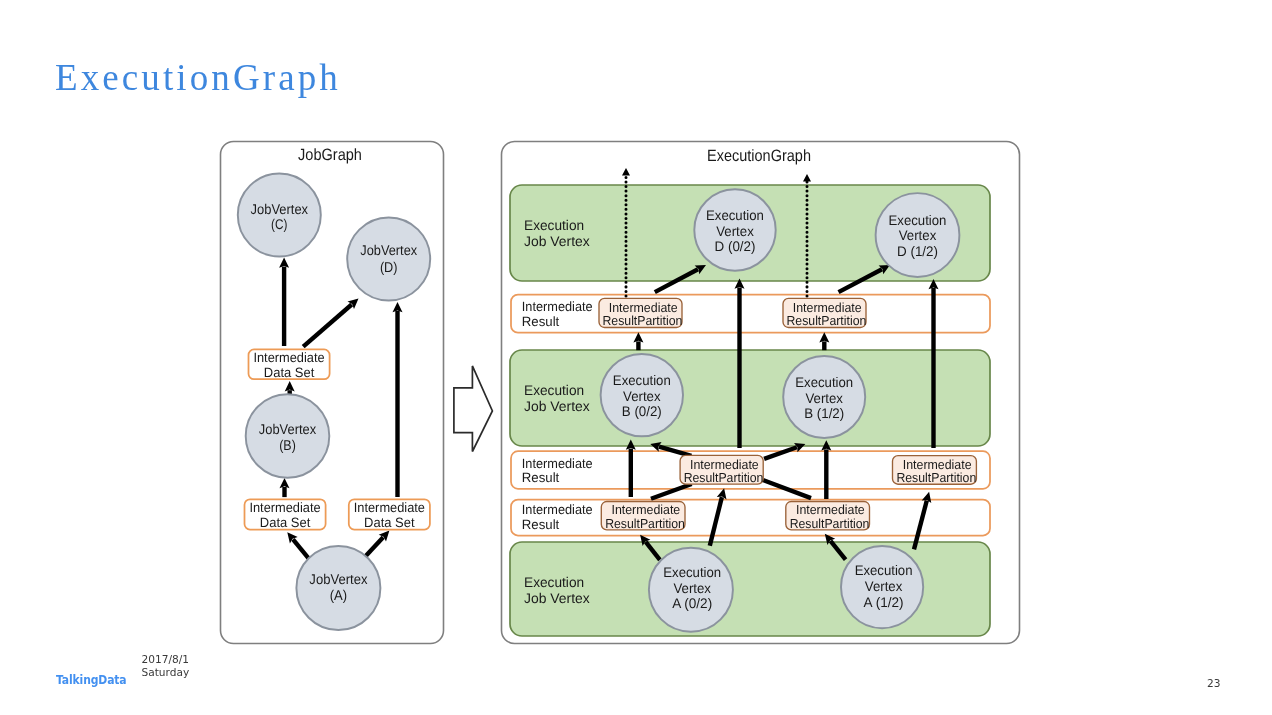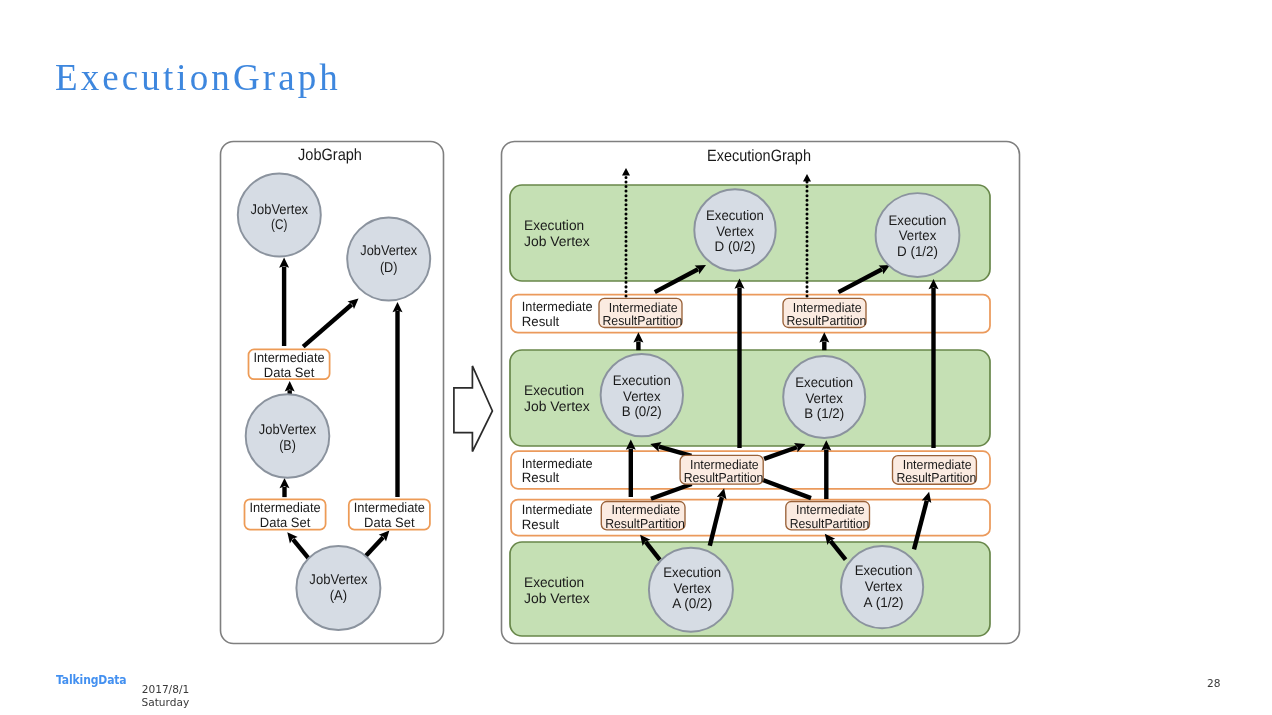--- a/index.html
+++ b/index.html
@@ -1,33 +1,33 @@
 <!DOCTYPE html>
 <html><head>
 <meta charset="utf-8">
 <title>ExecutionGraph</title>
 <style>
   html, body { margin:0; padding:0; }
   body {
     width:1272px; height:715px; background:#ffffff; overflow:hidden;
     font-family:"Liberation Sans", sans-serif;
   }
-  .slide { position:relative; width:1272px; height:715px;text-align:right; }
+  .slide { position:relative; width:1272px; height:715px; }
   .slide-title {
     position:absolute; left:55px; top:56px;
     font-family:"Liberation Serif", serif;
     font-size:37px; color:#3E87DE; letter-spacing:3.1px; white-space:nowrap;
   }
   .footer-logo {
     position:absolute; left:55.5px; top:673px;
     font-family:"DejaVu Sans", sans-serif; font-weight:bold;
     font-size:12.2px; color:#4390F0; letter-spacing:-0.15px; transform:scaleX(0.886); transform-origin:left top;
   }
   .footer-date {
-    position:absolute; left:141.5px; top:683px;
+    position:absolute; left:141.5px; top:653px;
     font-family:"DejaVu Sans", sans-serif;
     font-size:10.6px; color:#3A3A3A; line-height:12.8px;
   }
   .page-num {
     position:absolute; left:1207px; top:677px;
     font-family:"DejaVu Sans", sans-serif;
     font-size:10.6px; color:#3A3A3A;
   }
   svg.diagram { position:absolute; left:0; top:0; }
   svg.diagram text { font-family:"Liberation Sans", sans-serif; fill:#1A1A1A; -webkit-font-smoothing:antialiased; text-rendering:geometricPrecision; }
@@ -52,21 +52,21 @@
 </head>
 <body>
 
 <div class="slide">
   <div class="slide-title">ExecutionGraph</div>
   <div class="footer-logo">TalkingData</div>
   <div class="footer-date">
     <div>2017/8/1</div>
     <div>Saturday</div>
   </div>
-  <div class="page-num">28</div>
+  <div class="page-num">23</div>
 
   <svg class="diagram" width="1272" height="715" viewBox="0 0 1272 715">
 
     <g>
       <rect class="panel" x="220.5" y="141.5" width="223" height="502" rx="13" ry="13"></rect>
         <text class="panel-title" x="330" y="160" textLength="63.8" lengthAdjust="spacingAndGlyphs">JobGraph</text>
       <g>
         <line class="arw-line" x1="284.1" y1="346.0" x2="284.1" y2="266.6" stroke-width="4.4"></line>
         <path class="arw-head" d="M284.1,257.5 L289.1,267.8 L284.1,265.9 L279.1,267.8 Z"></path>
       </g>

